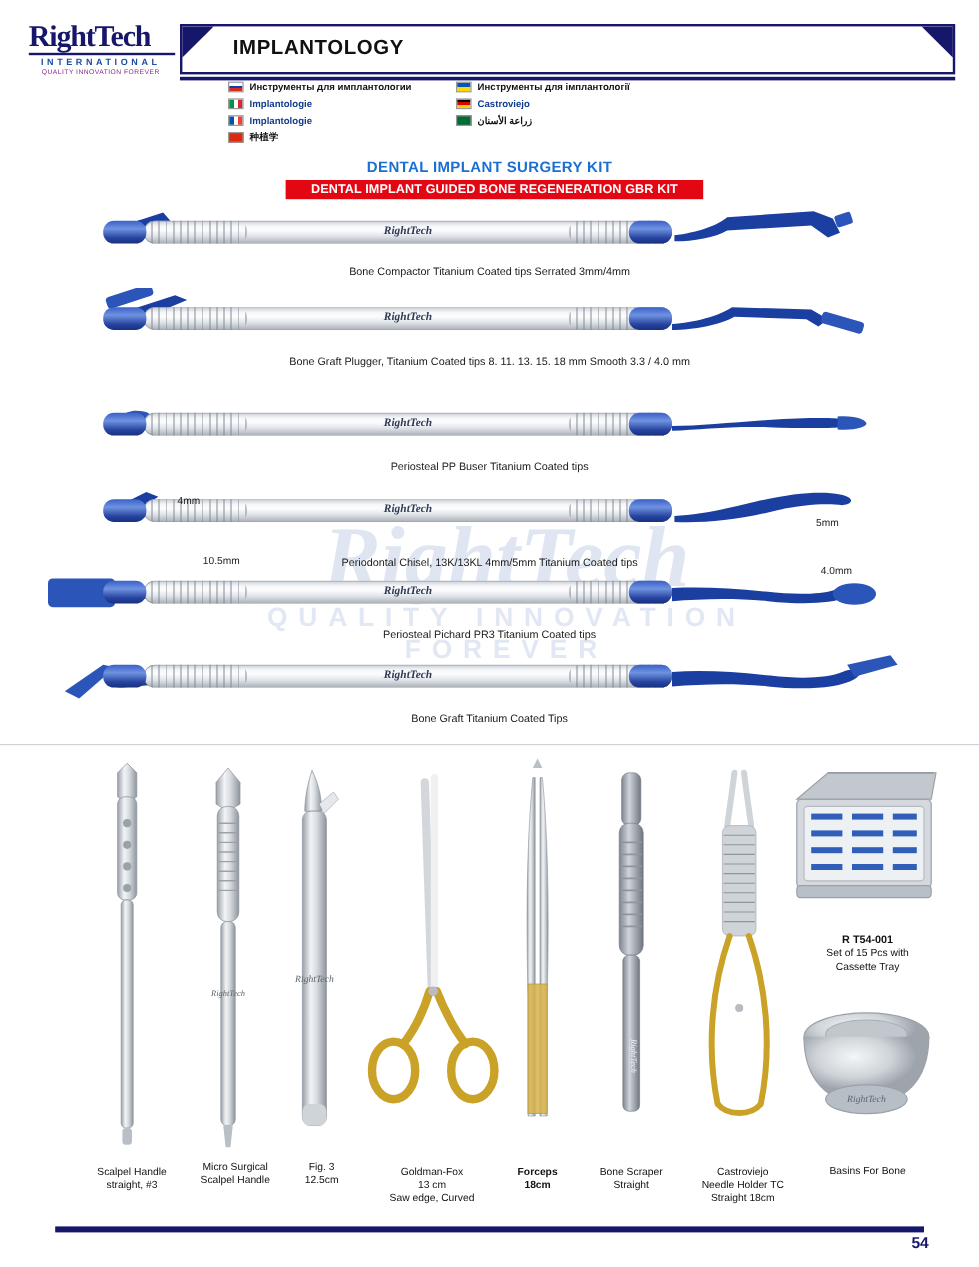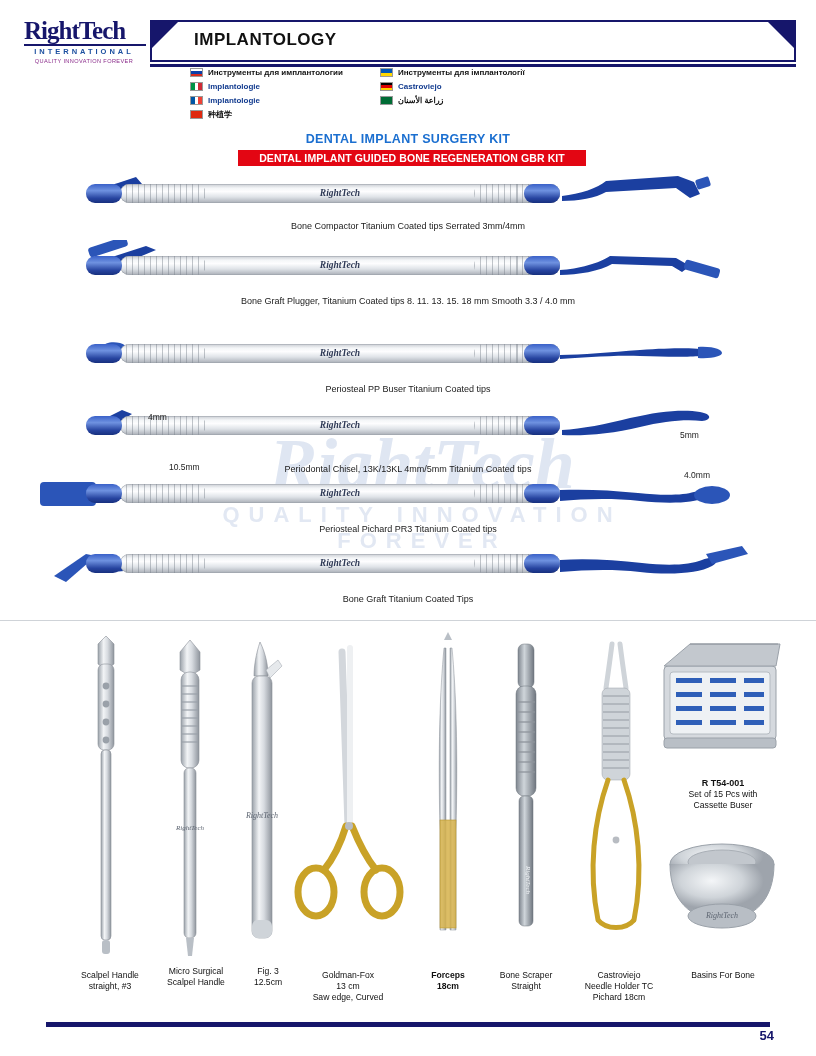--- a/index.html
+++ b/index.html
@@ -318,21 +318,21 @@
       <rect x="52" y="46" width="20" height="262" rx="7" fill="url(#steel1)" stroke="#8b9199" stroke-width=".6"></rect>
       <rect x="52" y="290" width="20" height="18" rx="6" fill="#cfd4d9"></rect>
       <text x="62" y="188" font-size="8" fill="#5e6672" font-style="italic" text-anchor="middle" font-family="Liberation Serif, serif">RightTech</text>
     </svg>
     <div class="cap-txt" style="margin-top:2px;">
       <div>Fig. 3</div>
       <div>12.5cm</div>
     </div>
   </div>
 
-  <div class="item" style="left:280px;top:0;width:136px;">
+  <div class="item" style="left:292px;top:0;width:136px;">
     <svg width="136" height="330">
       <path d="M62 22 C64 70 66 130 68 196" stroke="#d3d7dc" stroke-width="7" fill="none" stroke-linecap="round"></path>
       <path d="M70 18 C70 66 70 130 70 196" stroke="#eef0f2" stroke-width="6" fill="none" stroke-linecap="round"></path>
       <path d="M66 196 C60 216 52 230 44 240" stroke="#c9a227" stroke-width="7" fill="none" stroke-linecap="round"></path>
       <path d="M72 196 C80 216 88 230 96 240" stroke="#c9a227" stroke-width="7" fill="none" stroke-linecap="round"></path>
       <ellipse cx="36" cy="262" rx="18" ry="24" fill="none" stroke="#c9a227" stroke-width="7"></ellipse>
       <ellipse cx="102" cy="262" rx="18" ry="24" fill="none" stroke="#c9a227" stroke-width="7"></ellipse>
       <circle cx="69" cy="196" r="4" fill="#b8bcc2"></circle>
     </svg>
     <div class="cap-txt" style="margin-top:6px;">
@@ -404,21 +404,21 @@
           <line x1="49" y1="138" x2="75" y2="138"></line>
       </g>
       <path d="M54 150 C40 190 34 240 44 290" stroke="#c9a227" stroke-width="5" fill="none" stroke-linecap="round"></path>
       <path d="M70 150 C84 190 90 240 80 290" stroke="#c9a227" stroke-width="5" fill="none" stroke-linecap="round"></path>
       <path d="M44 290 C52 300 72 300 80 290" stroke="#c9a227" stroke-width="5" fill="none"></path>
       <circle cx="62" cy="210" r="3.4" fill="#b8bcc2"></circle>
     </svg>
     <div class="cap-txt" style="margin-top:6px;">
       <div>Castroviejo</div>
       <div>Needle Holder TC</div>
-      <div>Pichard 18cm</div>
+      <div>Straight 18cm</div>
     </div>
   </div>
 
   <div class="cassette-box">
     <svg width="124" height="132">
       <rect x="4" y="26" width="112" height="74" rx="4" fill="#d5d9de" stroke="#9aa1a9"></rect>
       <rect x="10" y="32" width="100" height="62" rx="3" fill="#eef1f4" stroke="#b6bcc2"></rect>
       <g fill="#2f5fb8">
         <rect x="16" y="38" width="26" height="5"></rect>
           <rect x="50" y="38" width="26" height="5"></rect>
@@ -434,21 +434,21 @@
           <rect x="84" y="80" width="20" height="5"></rect>
       </g>
       <path d="M4 26 L30 4 L120 4 L116 26 Z" fill="#c3c8ce" stroke="#9aa1a9"></path>
       <path d="M30 4 L118 4" stroke="#8d949c"></path>
       <rect x="4" y="98" width="112" height="10" rx="3" fill="#b9bfc6" stroke="#9aa1a9"></rect>
     </svg>
   </div>
   <div class="cassette-lbl">
     <b>R T54-001</b>
     <div>Set of 15 Pcs with</div>
-    <div>Cassette Buser</div>
+    <div>Cassette Tray</div>
   </div>
 
   <div style="position:absolute;left:660px;top:200px;width:124px;">
     <svg width="124" height="130">
       <defs>
         <radialGradient id="bowlg" cx=".4" cy=".3">
           <stop offset="0" stop-color="#f4f6f8"></stop>
             <stop offset=".6" stop-color="#cfd4d9"></stop>
             <stop offset="1" stop-color="#9ea4ac"></stop>
         </radialGradient>

